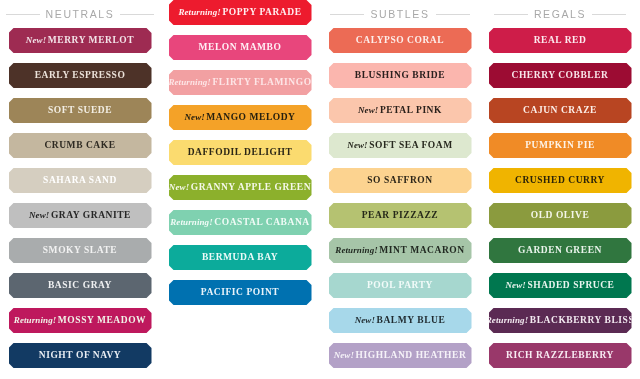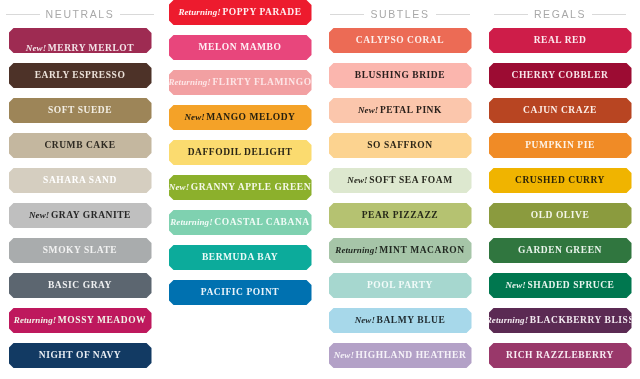--- a/index.html
+++ b/index.html
@@ -92,21 +92,21 @@
 <body>
 
 <div id="chart">
     <div class="column">
       <div class="col-header">
         <span class="rule"></span>
         <span class="title">NEUTRALS</span>
         <span class="rule"></span>
       </div>
       <div class="swatch-list">
-        <div class="swatch" style="background: rgb(158, 43, 82); align-items: flex-end;">
+        <div class="swatch" style="background: rgb(158, 43, 82);">
           <div class="swatch-label" style="color: rgb(243, 227, 232);"><span class="tag">New!</span><span class="name">MERRY MERLOT</span></div>
         </div>
         <div class="swatch" style="background: rgb(77, 50, 40);">
           <div class="swatch-label" style="color: rgb(236, 226, 218); text-align: center;"><span class="name">EARLY ESPRESSO</span></div>
         </div>
         <div class="swatch" style="background: rgb(157, 133, 88);">
           <div class="swatch-label" style="color: rgb(242, 238, 228);"><span class="name">SOFT SUEDE</span></div>
         </div>
         <div class="swatch" style="background: rgb(196, 183, 159);">
           <div class="swatch-label" style="color: rgb(46, 42, 34);"><span class="name">CRUMB CAKE</span></div>
@@ -171,25 +171,25 @@
       <div class="swatch-list">
         <div class="swatch" style="background: rgb(236, 107, 85);">
           <div class="swatch-label" style="color: rgb(253, 238, 235);"><span class="name">CALYPSO CORAL</span></div>
         </div>
         <div class="swatch" style="background: rgb(251, 182, 174);">
           <div class="swatch-label" style="color: rgb(43, 32, 30);"><span class="name">BLUSHING BRIDE</span></div>
         </div>
         <div class="swatch" style="background: rgb(251, 198, 172);">
           <div class="swatch-label" style="color: rgb(43, 33, 27);"><span class="tag">New!</span><span class="name">PETAL PINK</span></div>
         </div>
+        <div class="swatch" style="background: rgb(221, 232, 207);">
+          <div class="swatch-label" style="color: rgb(40, 41, 31);"><span class="tag">New!</span><span class="name">SOFT SEA FOAM</span></div>
+        </div>
         <div class="swatch" style="background: rgb(252, 211, 144);">
           <div class="swatch-label" style="color: rgb(46, 39, 25);"><span class="name">SO SAFFRON</span></div>
-        </div>
-        <div class="swatch" style="background: rgb(221, 232, 207);">
-          <div class="swatch-label" style="color: rgb(40, 41, 31);"><span class="tag">New!</span><span class="name">SOFT SEA FOAM</span></div>
         </div>
         <div class="swatch" style="background: rgb(181, 194, 113);">
           <div class="swatch-label" style="color: rgb(38, 41, 25);"><span class="name">PEAR PIZZAZZ</span></div>
         </div>
         <div class="swatch" style="background: rgb(166, 197, 168);">
           <div class="swatch-label" style="color: rgb(34, 42, 34);"><span class="tag">Returning!</span><span class="name">MINT MACARON</span></div>
         </div>
         <div class="swatch" style="background: rgb(166, 215, 207);">
           <div class="swatch-label" style="color: rgb(242, 251, 249);"><span class="name">POOL PARTY</span></div>
         </div>

